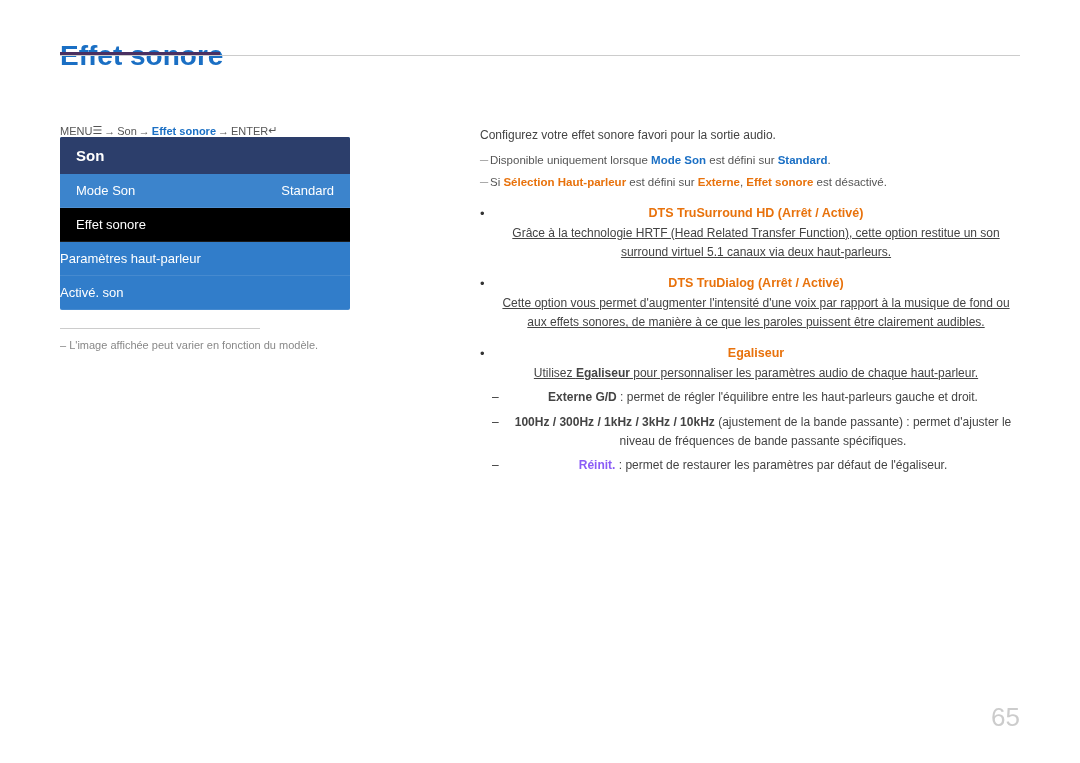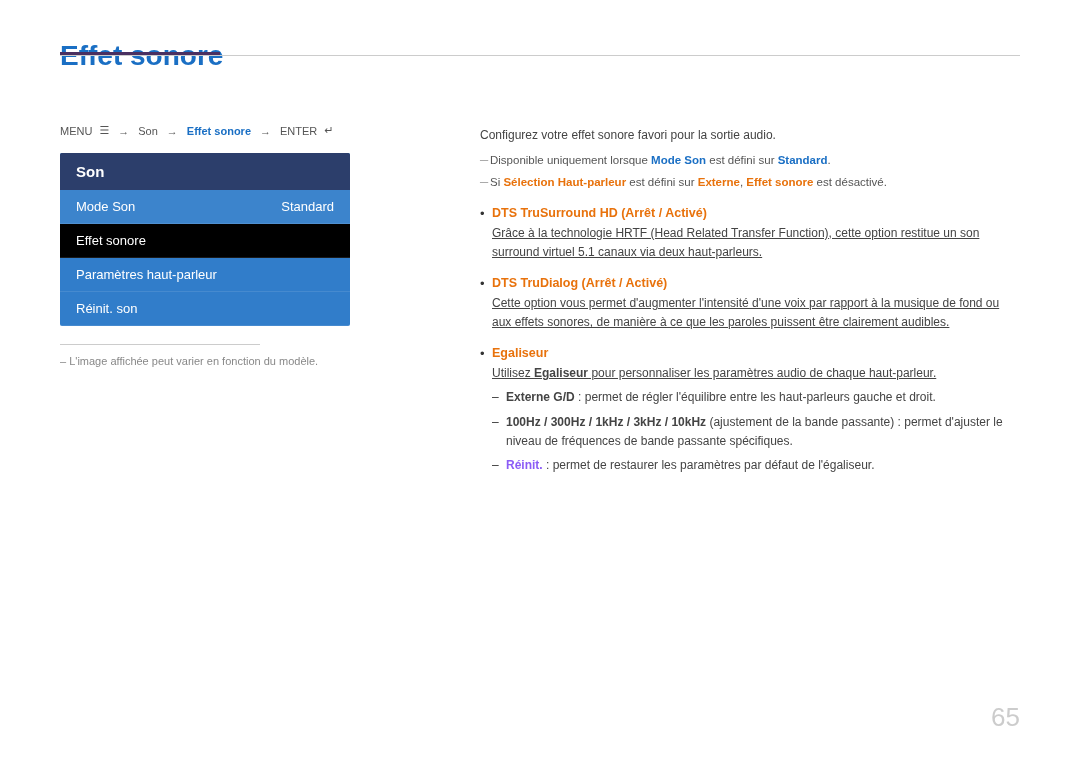--- a/index.html
+++ b/index.html
@@ -56,24 +56,23 @@
     .page-title {
       font-size: 28px;
       font-weight: bold;
       color: #1a6fc4;
       margin-bottom: 22px;
     }
 
     .menu-breadcrumb {
       font-size: 11px;
       color: #555;
-      margin-bottom: 16px;
       display: flex;
       align-items: center;
-      gap: 7px;
+      gap: 0;
       flex-wrap: wrap;
     }
     .menu-breadcrumb .arrow {
       margin: 0 2px;
       color: #555;
     }
     .menu-breadcrumb .highlight {
       color: #1a6fc4;
       font-weight: bold;
     }
@@ -106,21 +105,21 @@
       background: #000;
       color: #fff;
     }
     .menu-item .item-value {
       color: #fff;
       font-size: 13px;
     }
     .menu-item-plain {
       background: rgba(255,255,255,0.1);
       color: #fff;
-      padding: 9px 16px;
+      padding: 9px 0;
       font-size: 13px;
       border-bottom: 1px solid rgba(255,255,255,0.1);
     }
 
     .divider-line {
       width: 200px;
       height: 1px;
       background: #ccc;
       margin: 18px 0 10px 0;
     }
@@ -161,20 +160,21 @@
       color: #e8720c;
       font-weight: bold;
     }
     .note-line .bold-blue {
       color: #1a6fc4;
       font-weight: bold;
     }
 
     .bullet-section {
       margin-top: 14px;
+      text-align: center;
     }
 
     .bullet-item {
       margin-bottom: 14px;
       padding-left: 12px;
       position: relative;
     }
     .bullet-item::before {
       content: '•';
       position: absolute;
@@ -264,21 +264,21 @@
           <span>Mode Son</span>
           <span class="item-value">Standard</span>
         </div>
         <div class="menu-item active">
           <span>Effet sonore</span>
         </div>
         <div class="menu-item-plain">
           <span>Paramètres haut-parleur</span>
         </div>
         <div class="menu-item-plain">
-          <span>Réinit. son</span>
+          <span>Activé. son</span>
         </div>
       </div>
 
       <div class="divider-line"></div>
 
       <div class="footnote">– L'image affichée peut varier en fonction du modèle.</div>
     </div>
 
     <div class="right-col">
 

